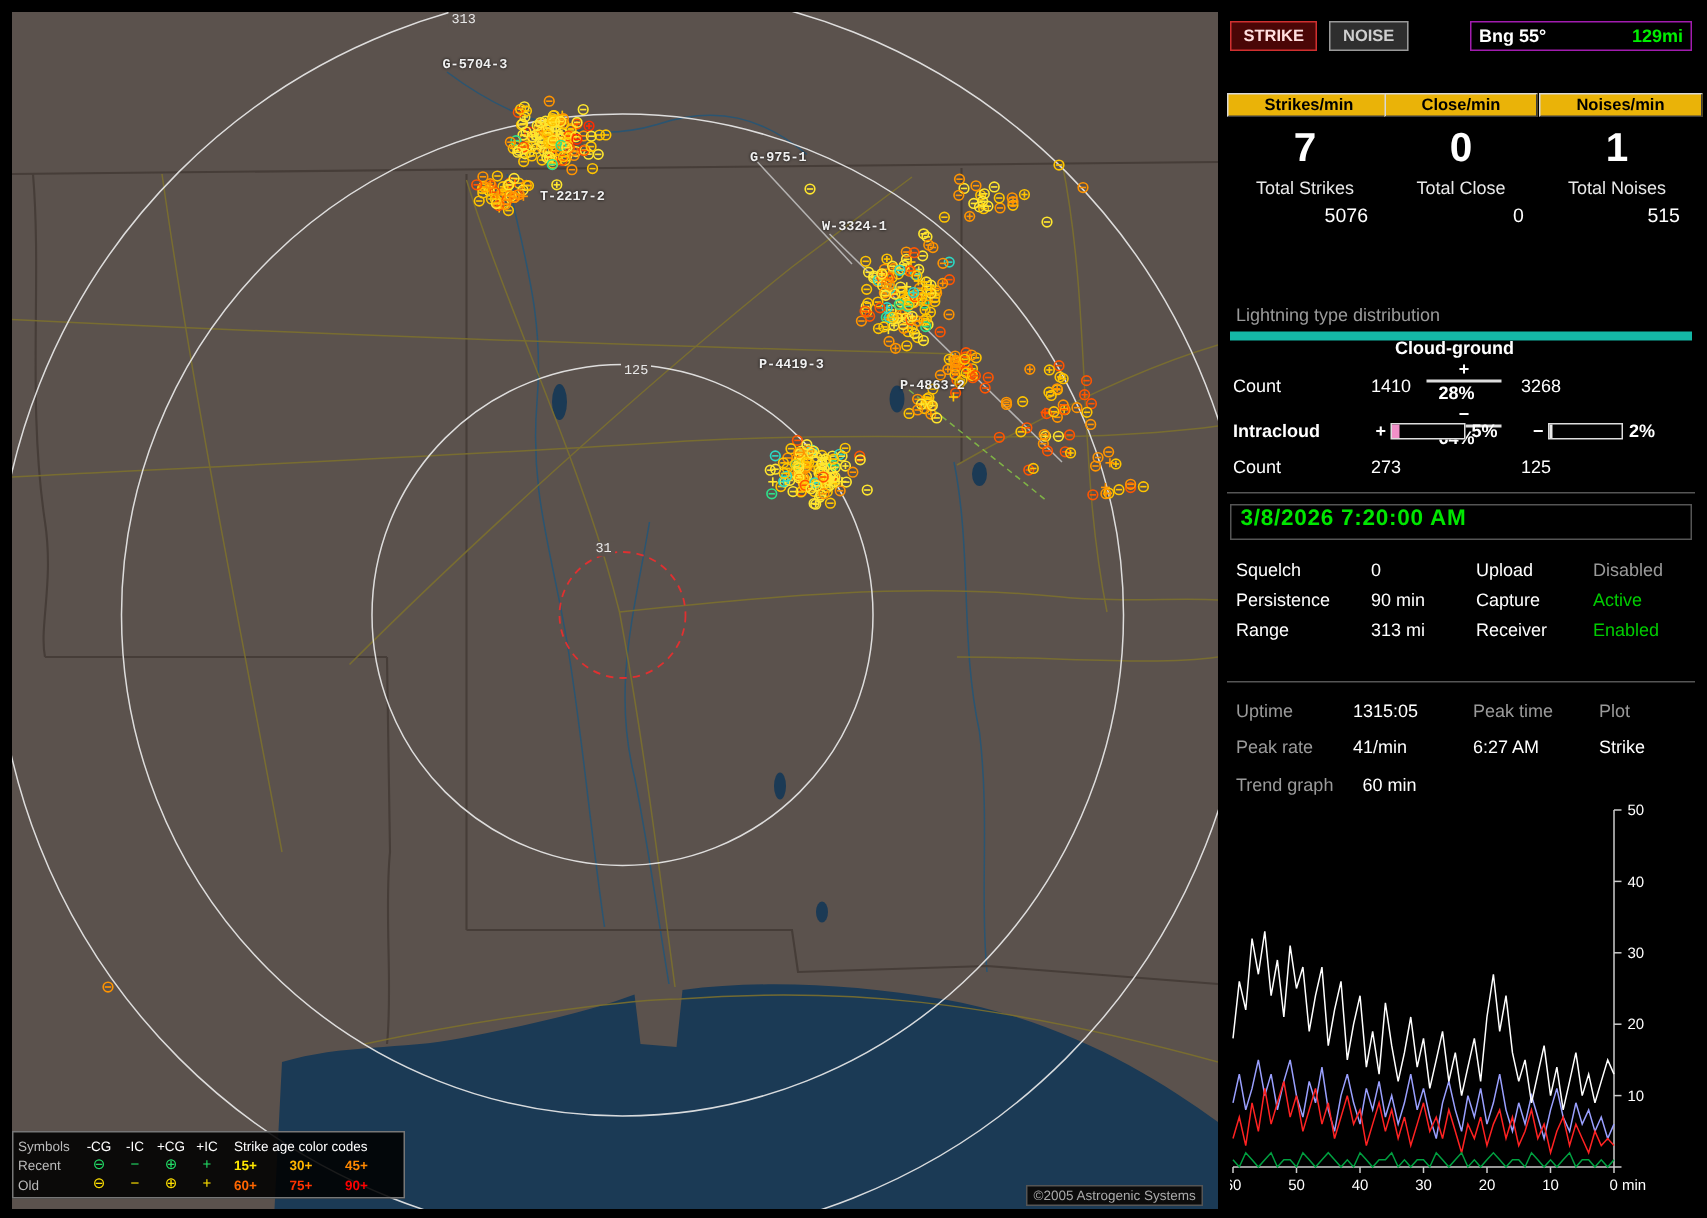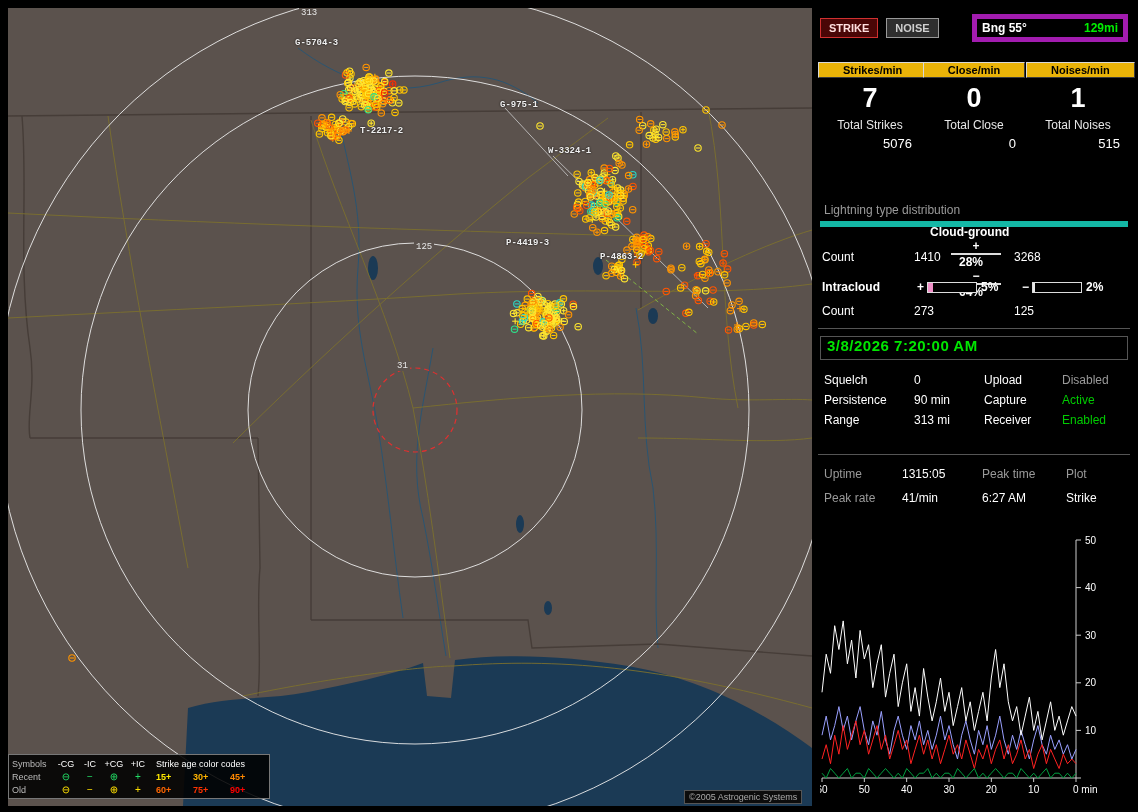--- a/index.html
+++ b/index.html
@@ -31,21 +31,21 @@
   #panel{position:absolute;left:818px;top:8px;width:312px;height:798px;background:#000;color:#fff;
     font-size:12px;}
   #panel .abs{position:absolute;left:0;right:0;}
   .gray{color:#9a9a9a;}
   .divider{border-top:1px solid #555;height:0;}
 
   .topbar{display:flex;align-items:center;padding:0 2px;}
   .btn{font:bold 11px "Liberation Sans",sans-serif;height:20px;padding:0 8px;cursor:pointer;margin-right:8px;}
   .btn-strike{background:#4a0606;border:1px solid #d03030;color:#ffdede;}
   .btn-noise{background:#2e2e2e;border:1px solid #999;color:#cfcfcf;}
-  .bng-box{margin-left:auto;width:136px;height:18px;background:#000;border:5px solid #a21caf;
+  .bng-box{margin-left:auto;width:136px;height:18px;background:#000;border:1px solid #a21caf;
     display:flex;align-items:center;justify-content:space-between;padding:0 5px;}
   .bng{font-weight:bold;color:#fff;font-size:12px;}
   .bngmi{font-weight:bold;color:#00ee00;font-size:12px;}
 
   .rates{display:flex;text-align:center;}
   .rate-col{width:33.33%;}
   .badge{display:inline-block;background:#eab308;color:#000;font:bold 11px "Liberation Sans",sans-serif;
     padding:1px 24px;border-top:1px solid #d8d8d8;border-left:1px solid #d8d8d8;
     border-right:1px solid #3c3c3c;border-bottom:1px solid #3c3c3c;cursor:pointer;}
   .rate-num{font:bold 27px "Liberation Sans",sans-serif;color:#fff;margin-top:5px;}
@@ -2516,20 +2516,24 @@
       <span>1315:05</span>
       <span class="gray">Peak time</span>
       <span class="gray">Plot</span>
 
       <span class="gray">Peak rate</span>
       <span>41/min</span>
       <span>6:27 AM</span>
       <span>Strike</span>
     </div>
 
+    <div class="abs trend-row" style="top:508px;">
+      <span class="gray">Trend graph</span>
+      <span style="margin-left:16px;">60 min</span>
+    </div>
 
     <div id="trend-chart"><svg width="308" height="270" viewBox="0 0 308 270">
           <line x1="256" y1="8" x2="256" y2="246" stroke="#cccccc" stroke-width="1"></line>
           <line x1="2" y1="246" x2="256" y2="246" stroke="#cccccc" stroke-width="1"></line>
           <line x1="256" y1="246" x2="261" y2="246" stroke="#cccccc" stroke-width="1"></line>
           <line x1="256" y1="198.4" x2="261" y2="198.4" stroke="#cccccc" stroke-width="1"></line>
           <text x="265" y="201.9" fill="#ffffff" font-size="10" font-family="Liberation Sans, sans-serif">10</text>
           <line x1="256" y1="150.8" x2="261" y2="150.8" stroke="#cccccc" stroke-width="1"></line>
           <text x="265" y="154.3" fill="#ffffff" font-size="10" font-family="Liberation Sans, sans-serif">20</text>
           <line x1="256" y1="103.20000000000002" x2="261" y2="103.20000000000002" stroke="#cccccc" stroke-width="1"></line>

